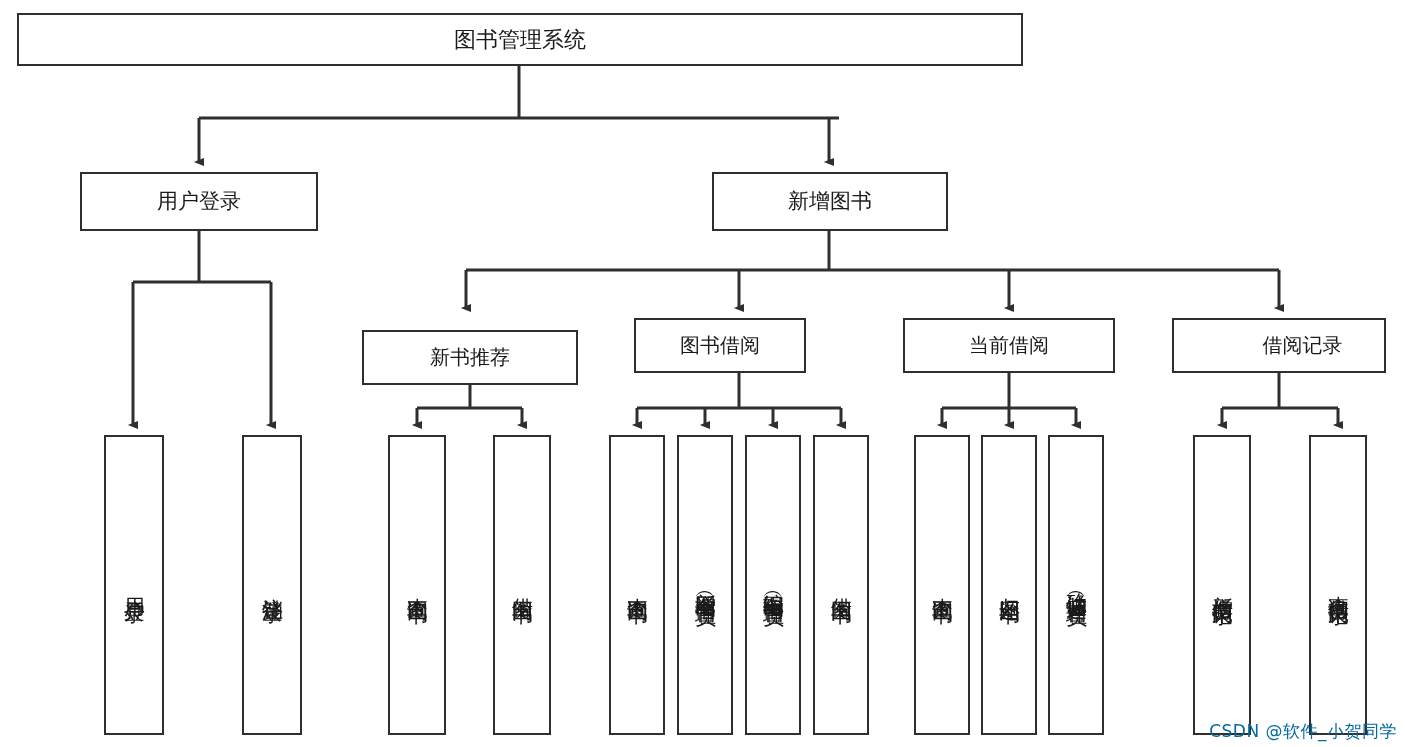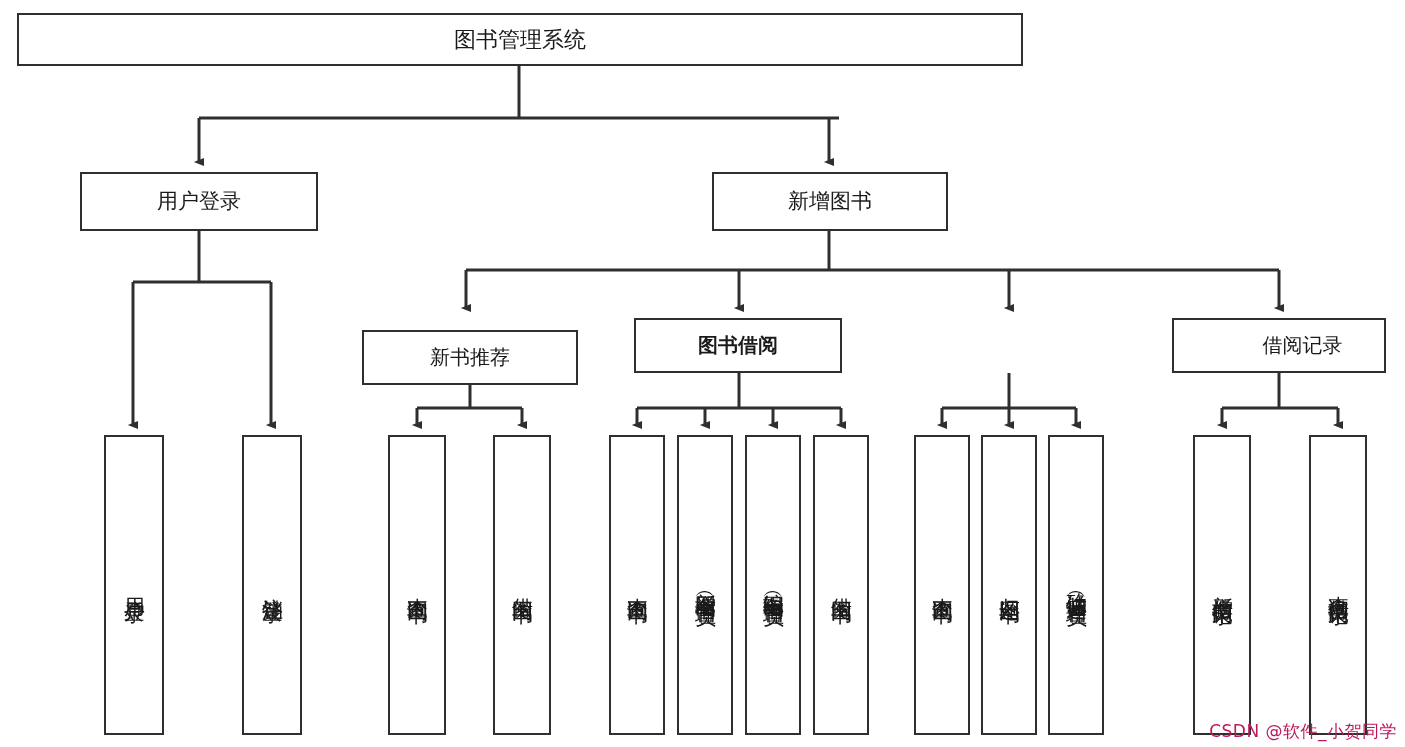--- a/index.html
+++ b/index.html
@@ -55,21 +55,21 @@
     font-size: 21px;
     letter-spacing: 2px;
     line-height: 1;
     white-space: nowrap;
   }
   .watermark {
     position: absolute;
     right: 8px;
     bottom: 4px;
     font-size: 17px;
-    color: #be185d;
+    color: #0369a1;
     letter-spacing: 0.5px;
     user-select: none;
   }
 </style>
 </head>
 <body>
 
 <div id="diagram-root">
 
   <svg class="edges" viewBox="0 0 1405 747">
@@ -129,22 +129,25 @@
   <div class="node node-l2" style="left:80px; top:172px; width:238px; height:59px;">
     <span class="label">用户登录</span>
   </div>
   <div class="node node-l2" style="left:712px; top:172px; width:236px; height:59px;">
     <span class="label">新增图书</span>
   </div>
 
   <div class="node node-l3" style="left:362px; top:318px; width:216px; height:55px;margin-top:12px;">
     <span class="label">新书推荐</span>
   </div>
-  <div class="node node-l3" style="left:634px; top:318px; width:208px; height:55px;font-weight:bold;">
+  <div class="node node-l3" style="left:634px; top:318px; width:172px; height:55px;">
     <span class="label">图书借阅</span>
+  </div>
+  <div class="node node-l3" style="left:903px; top:318px; width:212px; height:55px;">
+    <span class="label">当前借阅</span>
   </div>
   <div class="node node-l3" style="left:1172px; top:318px; width:214px; height:55px;padding-left:47px;">
     <span class="label">借阅记录</span>
   </div>
 
   <div class="node node-leaf" style="left:104px; top:435px; width:60px; height:300px;">
     <span class="label">用户登录</span>
   </div>
   <div class="node node-leaf" style="left:242px; top:435px; width:60px; height:300px;">
     <span class="label">注销登录</span>

